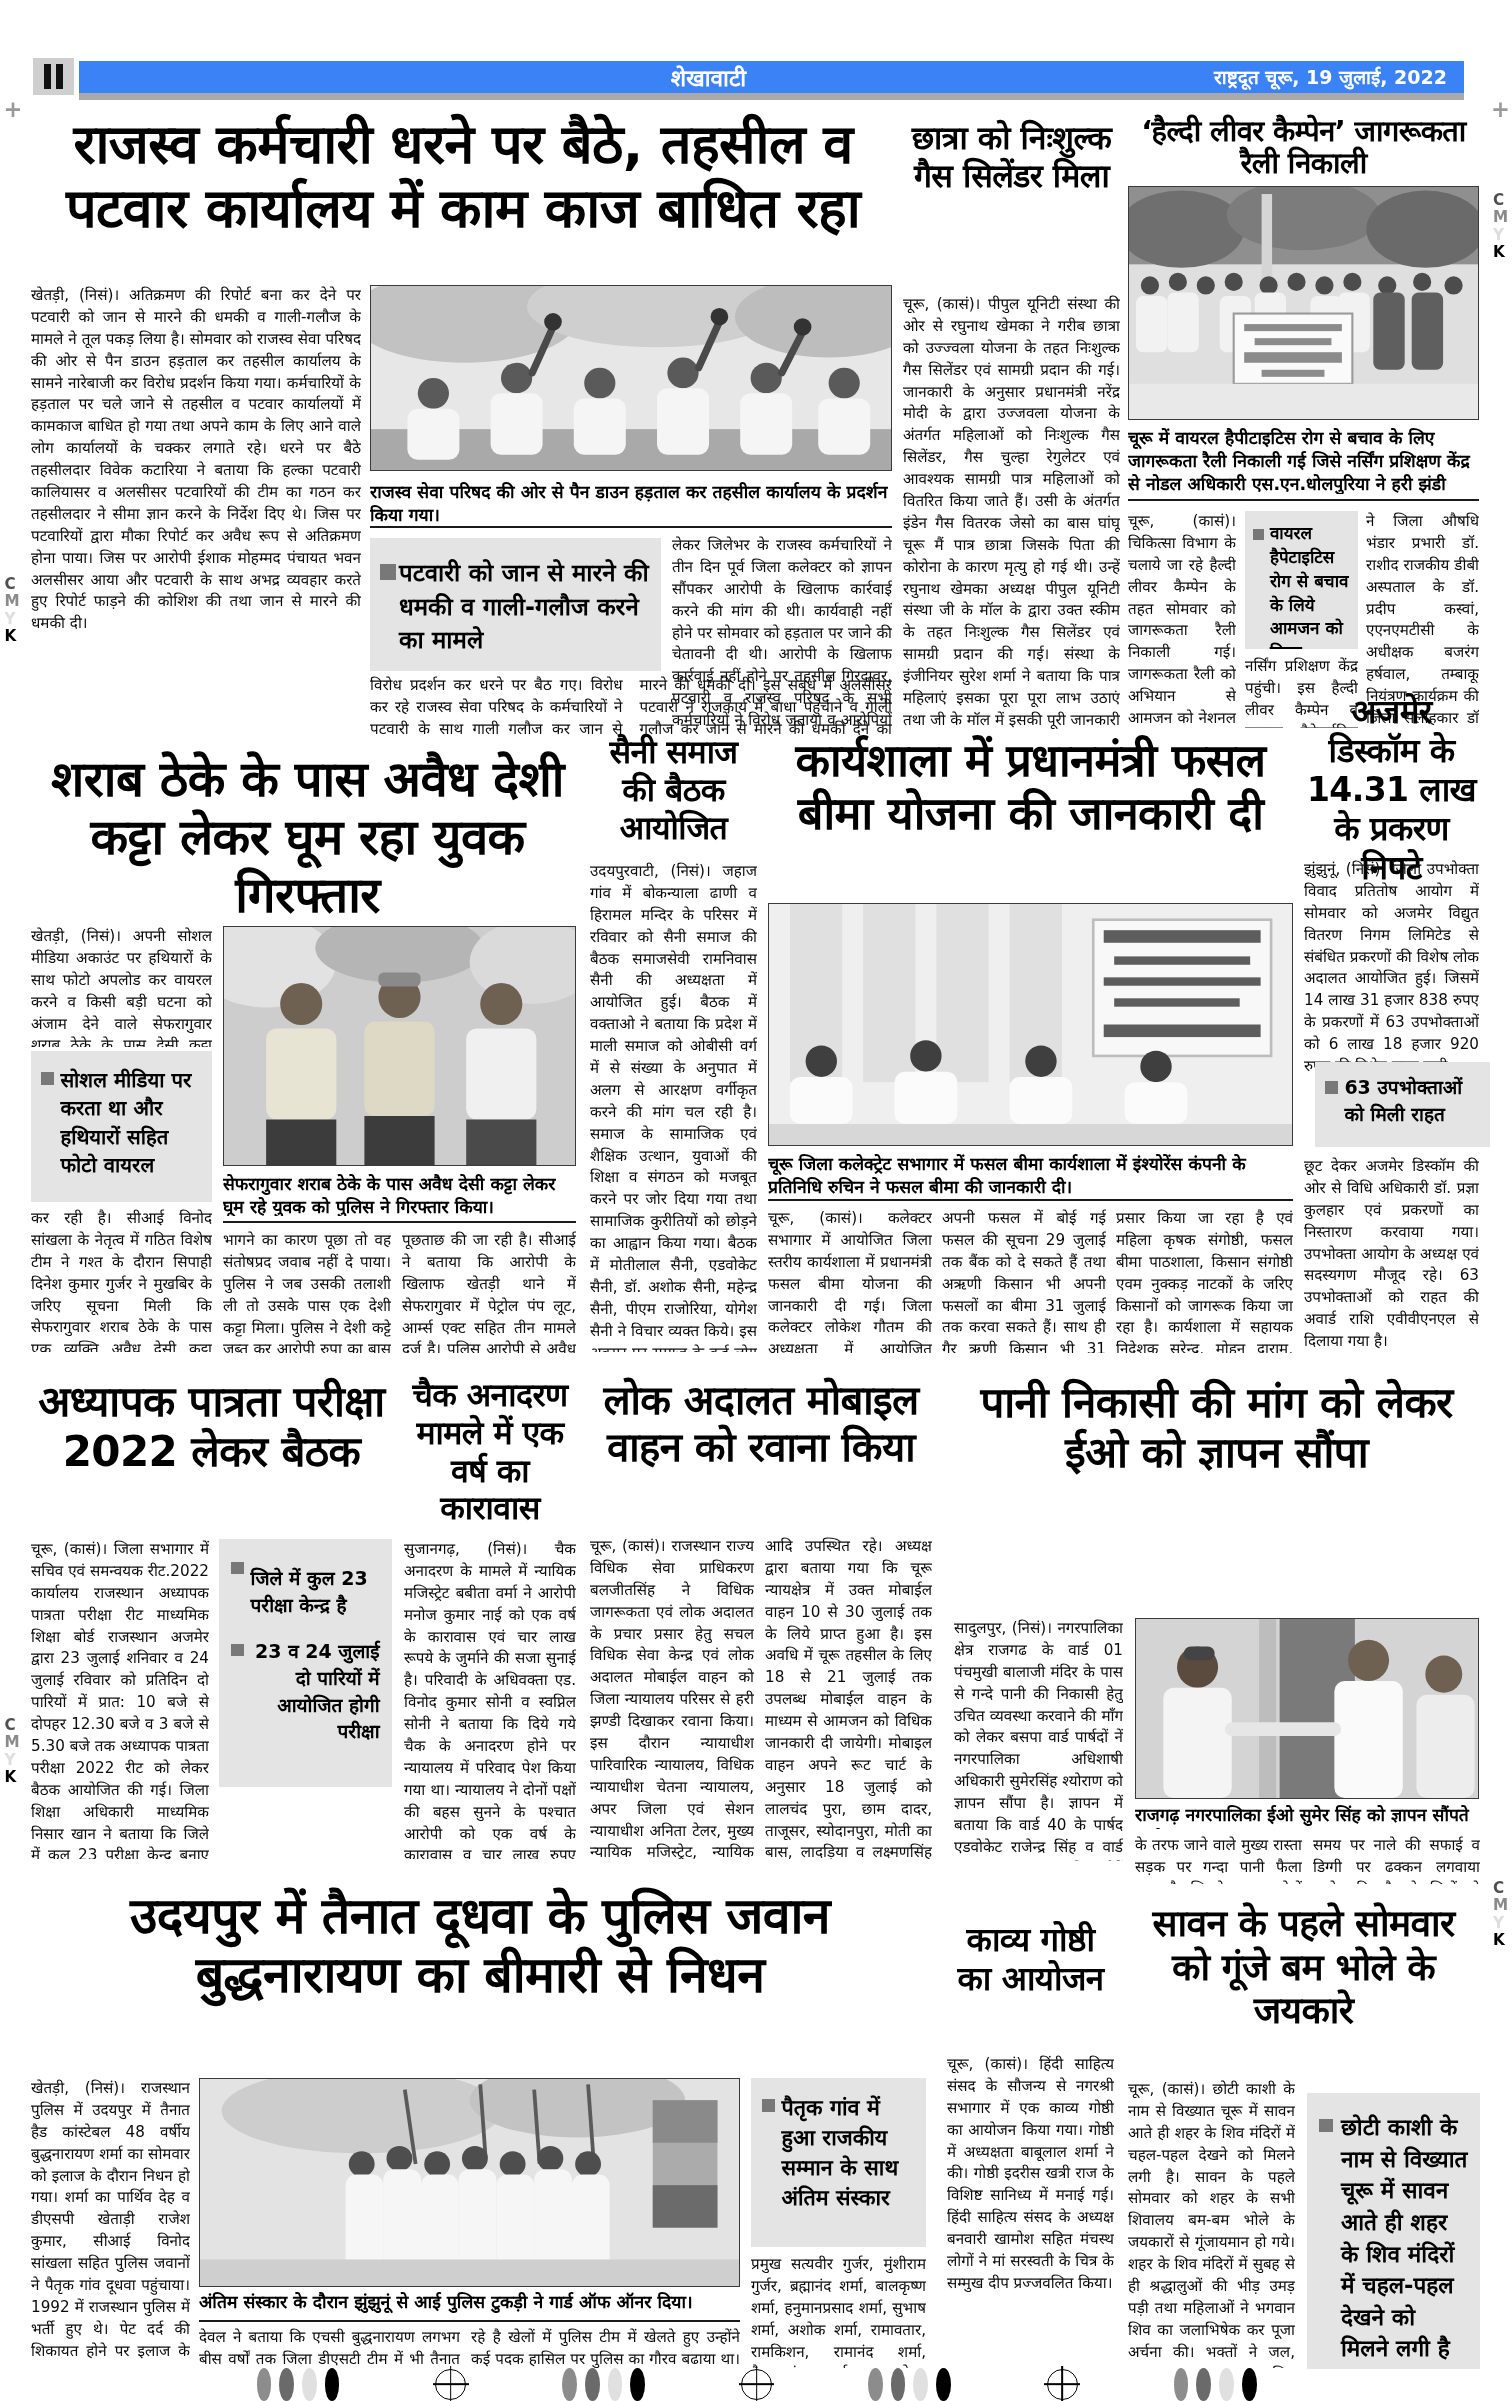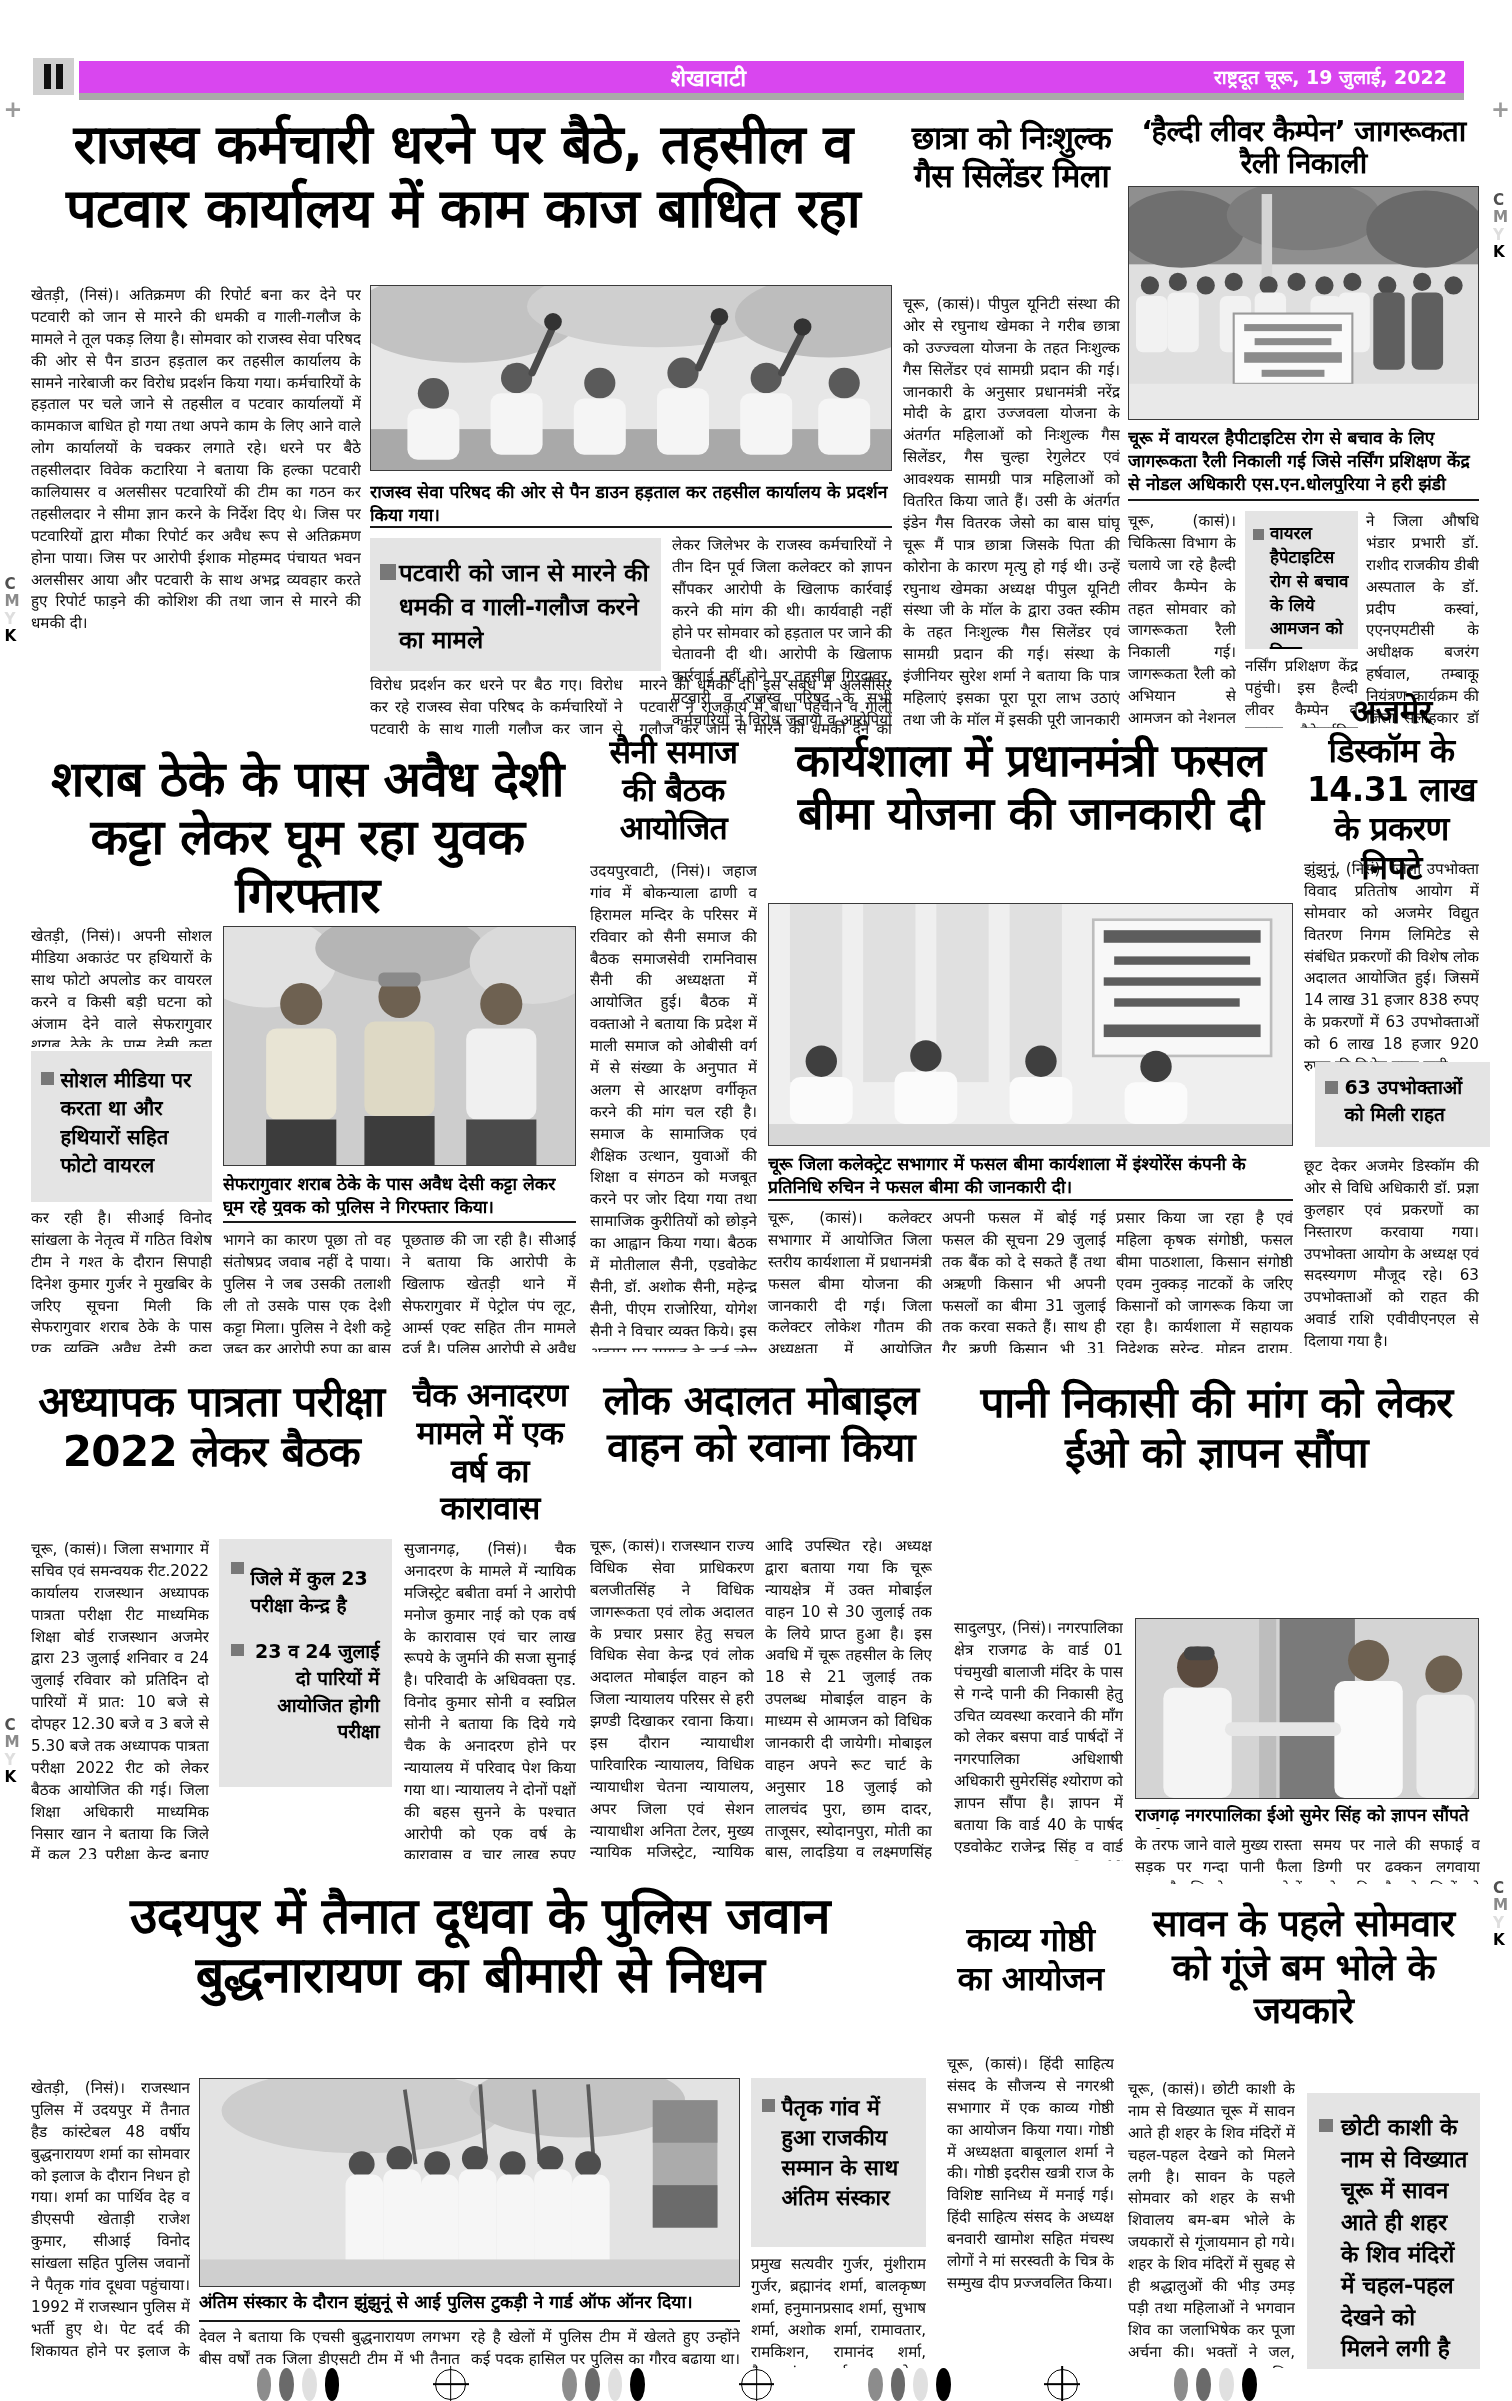--- a/index.html
+++ b/index.html
@@ -9,21 +9,21 @@
   .hl{font-weight:bold;color:#000;text-align:center;line-height:1.18;letter-spacing:-0.6px;}
   .bt{font-size:15.2px;line-height:1.44;text-align:justify;color:#0b0b0b;overflow:hidden;}
   .cols2{column-count:2;column-gap:17px;}
   .cap{font-weight:bold;font-size:17.5px;line-height:1.32;color:#000;text-align:left;overflow:hidden;}
   .rule{border-top:2.3px solid #1a1a1a;height:0;}
   .gbox{background:#e4e4e4;display:flex;gap:3px;padding:19px 10px;box-sizing:border-box;overflow:hidden;}
   .gbox .sq{width:16px;height:16px;background:#787878;flex:none;margin-top:6.8px;}
   .gbox .btxt{font-weight:bold;line-height:1.4;color:#000;}
   .photo{background:#c9c9c9;overflow:hidden;border:1.1px solid #3a3a3a;box-sizing:border-box;}
   .photo svg{display:block;width:100%;height:100%;}
-  .hdrbar{background:#d946ef;color:#fff;display:flex;align-items:center;}
+  .hdrbar{background:#3b82f6;color:#fff;display:flex;align-items:center;}
   .hdrbar .mid{flex:1;text-align:center;font-weight:bold;font-size:22.6px;}
   .hdrbar .right{font-weight:bold;font-size:19px;padding-right:17px;white-space:nowrap;}
   .hdrstrip{background:#a9a9a9;}
   .pauseicon{background:#cfcfcf;display:flex;align-items:center;justify-content:center;gap:5.6px;}
   .pauseicon i{display:block;width:6.8px;height:25px;background:#111;}
   .cmyk{display:flex;flex-direction:column;font-weight:bold;font-size:15.2px;line-height:1.15;}
   .regstrip{display:flex;align-items:center;justify-content:center;gap:96px;}
   .regdots{display:flex;gap:8px;align-items:center;}
   .regdots b{display:block;width:14.7px;height:33px;border-radius:50%;}
   .regcross{width:29px;height:29px;border:1.7px solid #000;border-radius:50%;position:relative;}

